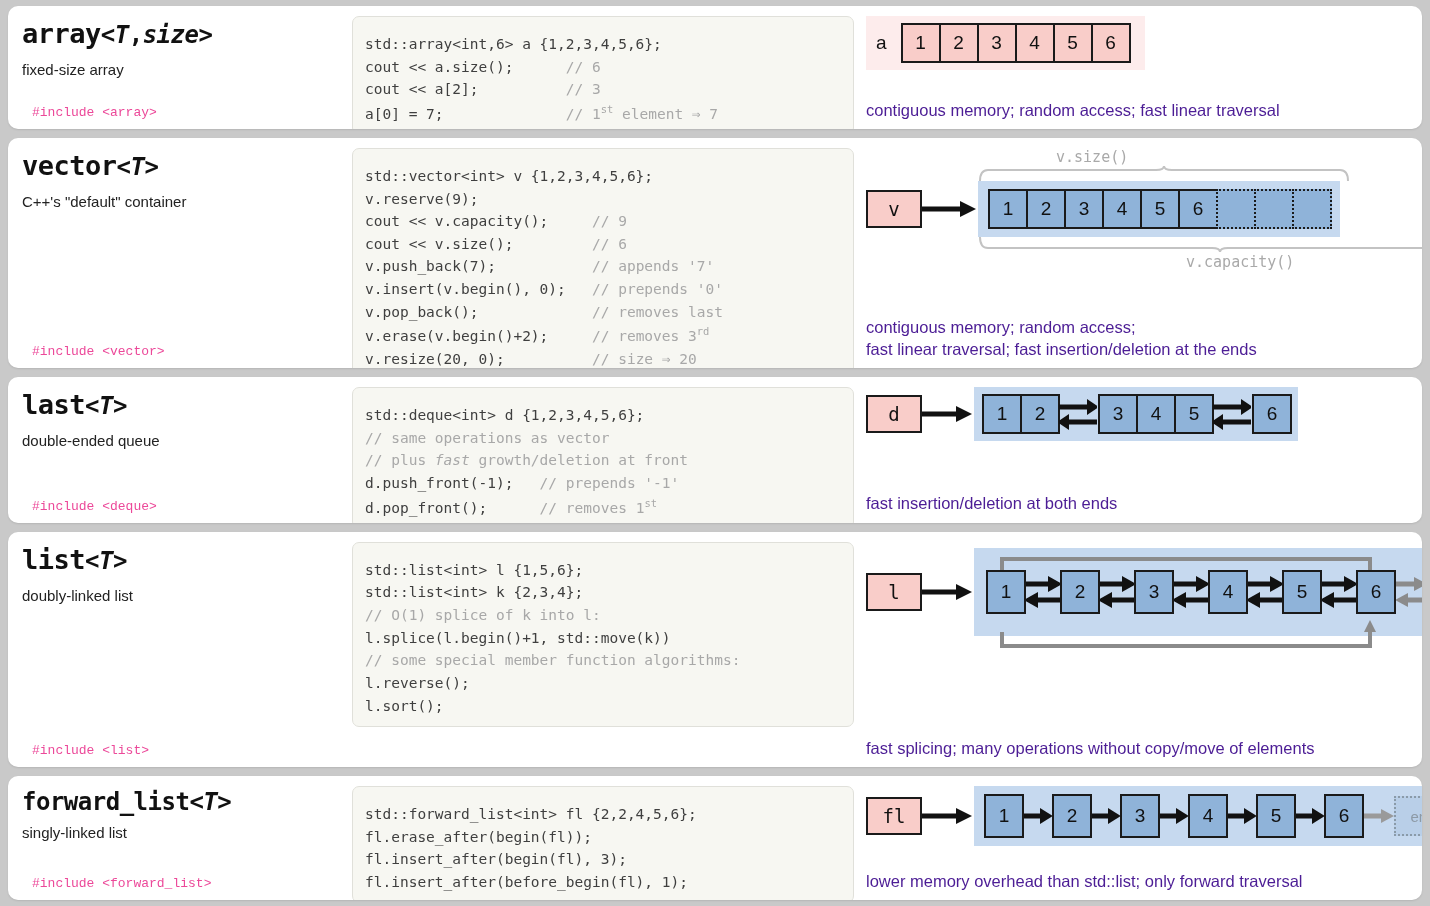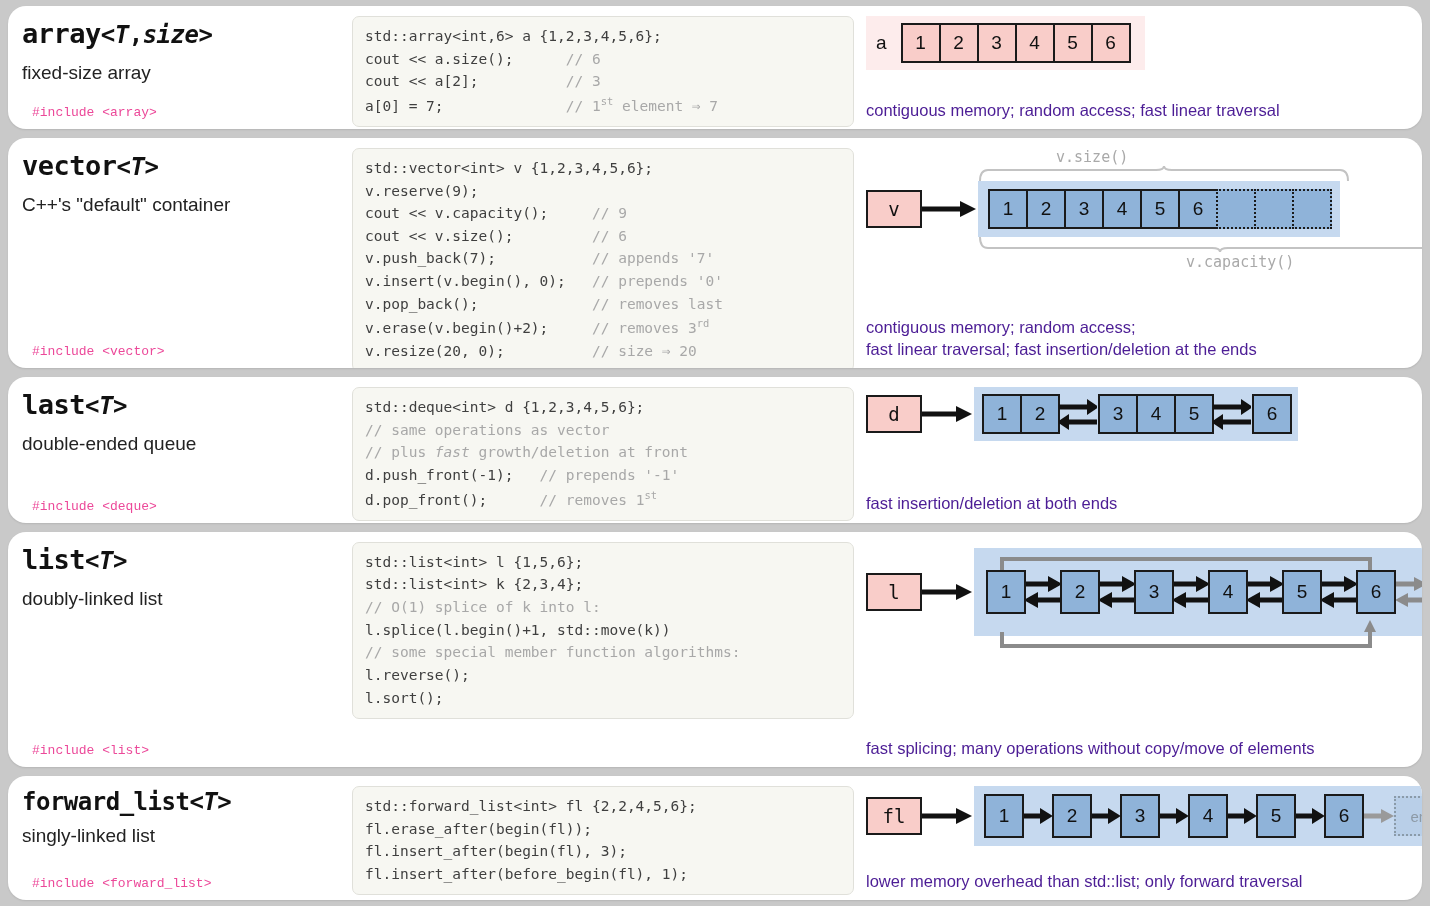--- a/index.html
+++ b/index.html
@@ -6,21 +6,21 @@
   html, body {
     width: 1430px; height: 906px;
     background: #c9c9c9;
     font-family: "Liberation Sans", sans-serif;
     overflow: hidden;
   }
   .sheet { width: 1430px; height: 906px; padding: 6px 8px; display: flex; flex-direction: column; gap: 9px; }
 
   .card {
     background: #ffffff;
-    border-radius: 18px;
+    border-radius: 10px;
     display: flex;
     flex-direction: row;
     align-items: stretch;
     box-shadow: 0 1px 2px rgba(0,0,0,0.10);
     overflow: hidden;
   }
   .card-array        { height: 125px; }
   .card-vector       { height: 234px; }
   .card-deque        { height: 148px; }
   .card-list         { height: 239px; }
@@ -38,42 +38,42 @@
     font-weight: bold;
     font-size: 27px;
     color: #111;
     letter-spacing: -0.5px;
     white-space: nowrap;
   }
   .card-forward_list .ctitle { font-size: 24px; }
   .ctitle .tpl { font-weight: bold; font-size: 24px; }
   .ctitle .tparam { font-style: italic; }
   .csub {
-    font-size: 19px; color: #222; margin-top: 12px; line-height: 1.25;
+    font-size: 15px; color: #222; margin-top: 12px; line-height: 1.25;
   }
   .csub + .csub { margin-top: 9px; }
   .cinc {
     font-family: Liberation Mono, monospace;
     font-size: 13px;
     color: #ec4899;
     position: absolute;
     left: 24px; bottom: 9px;
   }
 
   
   .col-code {
     width: 510px; flex: 0 0 510px;
     padding: 10px 4px 10px 4px;
     display: flex; align-items: flex-start;
   }
   pre.code {
     background: #f7f7f2;
     border: 1px solid #e0e0da;
     border-radius: 7px;
-    padding: 8px 12px 9px 12px;
+    padding: 16px 12px 9px 12px;
     width: 100%;
     font-family: "DejaVu Sans Mono", monospace;
     font-size: 14.5px;
     line-height: 1.56;
     color: #3f3f3f;
     white-space: pre;
   }
   pre.code .cm { color: #a8a8a8; }
   pre.code .em { font-style: italic; }
   sup { font-size: 0.72em; vertical-align: super; }

